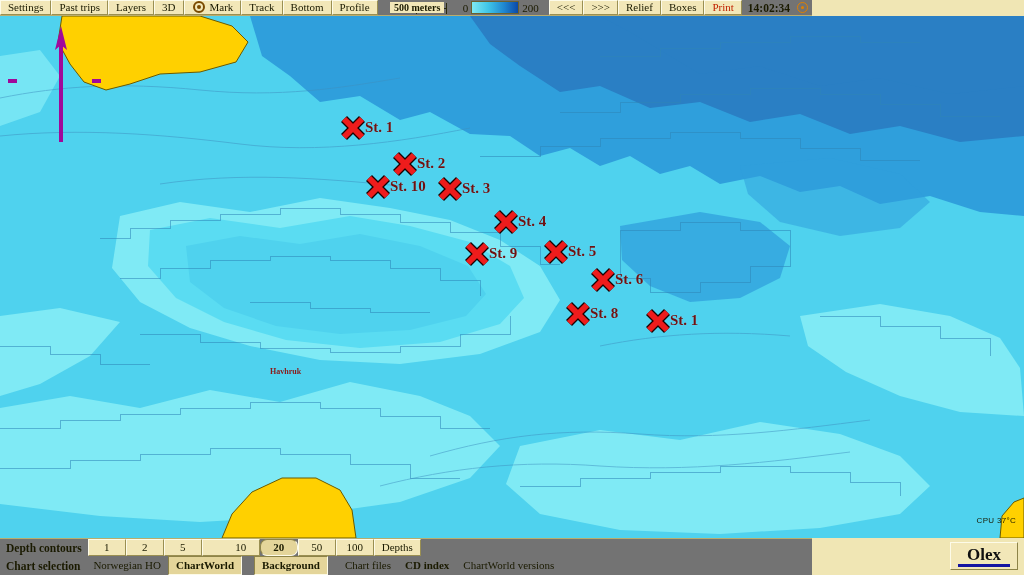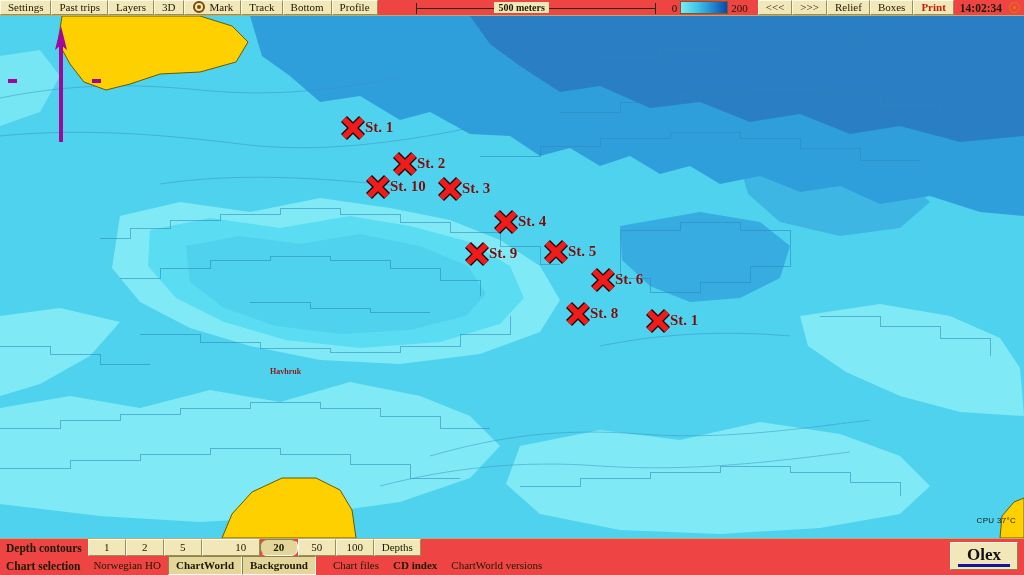--- a/index.html
+++ b/index.html
@@ -1,32 +1,32 @@
 <!DOCTYPE html>
 <html><head>
 <meta charset="utf-8">
 <style>
   html,body{margin:0;padding:0;background:#000;}
   body{width:1024px;height:575px;overflow:hidden;font-family:"Liberation Serif",serif;}
   #app{position:relative;width:1024px;height:575px;overflow:hidden;background:#f0e6b4;}
 
   
-  .bar{position:absolute;left:0;width:1024px;background:#ef4444;display:flex;align-items:stretch;
+  .bar{position:absolute;left:0;width:812px;background:#737373;display:flex;align-items:stretch;
        box-sizing:border-box;}
   .btn{font-family:"Liberation Serif",serif;font-size:11px;color:#1a1a00;
        padding:1px 7px 2px 7px;display:flex;align-items:center;justify-content:center;
        border-left:1px solid #fdfbe8;border-top:1px solid #fdfbe8;
        border-right:1px solid #9a8f52;border-bottom:1px solid #9a8f52;
        background:#f2e7b8;white-space:nowrap;cursor:default;}
   .btn.flat{border:none;background:transparent;}
   .btn.sel{border-left:1px solid #8d8348;border-top:1px solid #8d8348;
            border-right:1px solid #fdfbe8;border-bottom:1px solid #fdfbe8;
            background:#e4d59a;font-weight:bold;}
   .btn.warn{color:#c02000;border-left:1px solid #fdfbe8;border-top:1px solid #fdfbe8;
-            border-right:1px solid #9a8f52;border-bottom:1px solid #9a8f52;font-weight:bold;}
+            border-right:1px solid #9a8f52;border-bottom:1px solid #9a8f52;font-weight:normal;}
   .lbl{font-size:11px;color:#1a1a00;display:flex;align-items:center;padding:0 6px;white-space:nowrap;}
   .lbl.b{font-weight:bold;font-size:11.5px;}
 
   
   #topbar{top:0;height:16px;border-bottom:1px solid #b9ad6d;}
   #scalewrap{flex:1;display:flex;align-items:center;justify-content:center;position:relative;}
   .scaleline{position:absolute;left:38px;right:10px;top:8px;height:1px;background:#2a2a10;}
   .scalecap{position:absolute;top:3px;width:1px;height:11px;background:#2a2a10;}
   .scaletxt{position:relative;z-index:2;background:#f2e7b8;padding:0 4px;font-size:10px;
             font-weight:bold;color:#1a1a00;}
@@ -352,21 +352,21 @@
       </div>
     <div class="btn" style="">Depths</div>
     <div class="botfill"></div>
   </div>
 
   <div class="bar" id="botbar2">
     <div class="lbl b">Chart selection</div>
     <div id="csopts" style="display:flex">
         <div class="btn flat" style="margin-left: 0px;">Norwegian HO</div>
         <div class="btn sel" style="margin-left: 0px;">ChartWorld</div>
-        <div class="btn sel" style="margin-left: 0px;">Background</div>
+        <div class="btn sel" style="margin-left: 12px;">Background</div>
         <div class="btn flat" style="margin-left: 10px;">Chart files</div>
         <div class="btn flat" style="margin-left: 0px; font-weight: bold;">CD index</div>
         <div class="btn flat" style="margin-left: 0px;">ChartWorld versions</div>
       </div>
     <div class="botfill"></div>
   </div>
 
   <div id="cputxt">CPU 37°C</div>
   <div id="olex">
     <div class="t">Olex</div>

